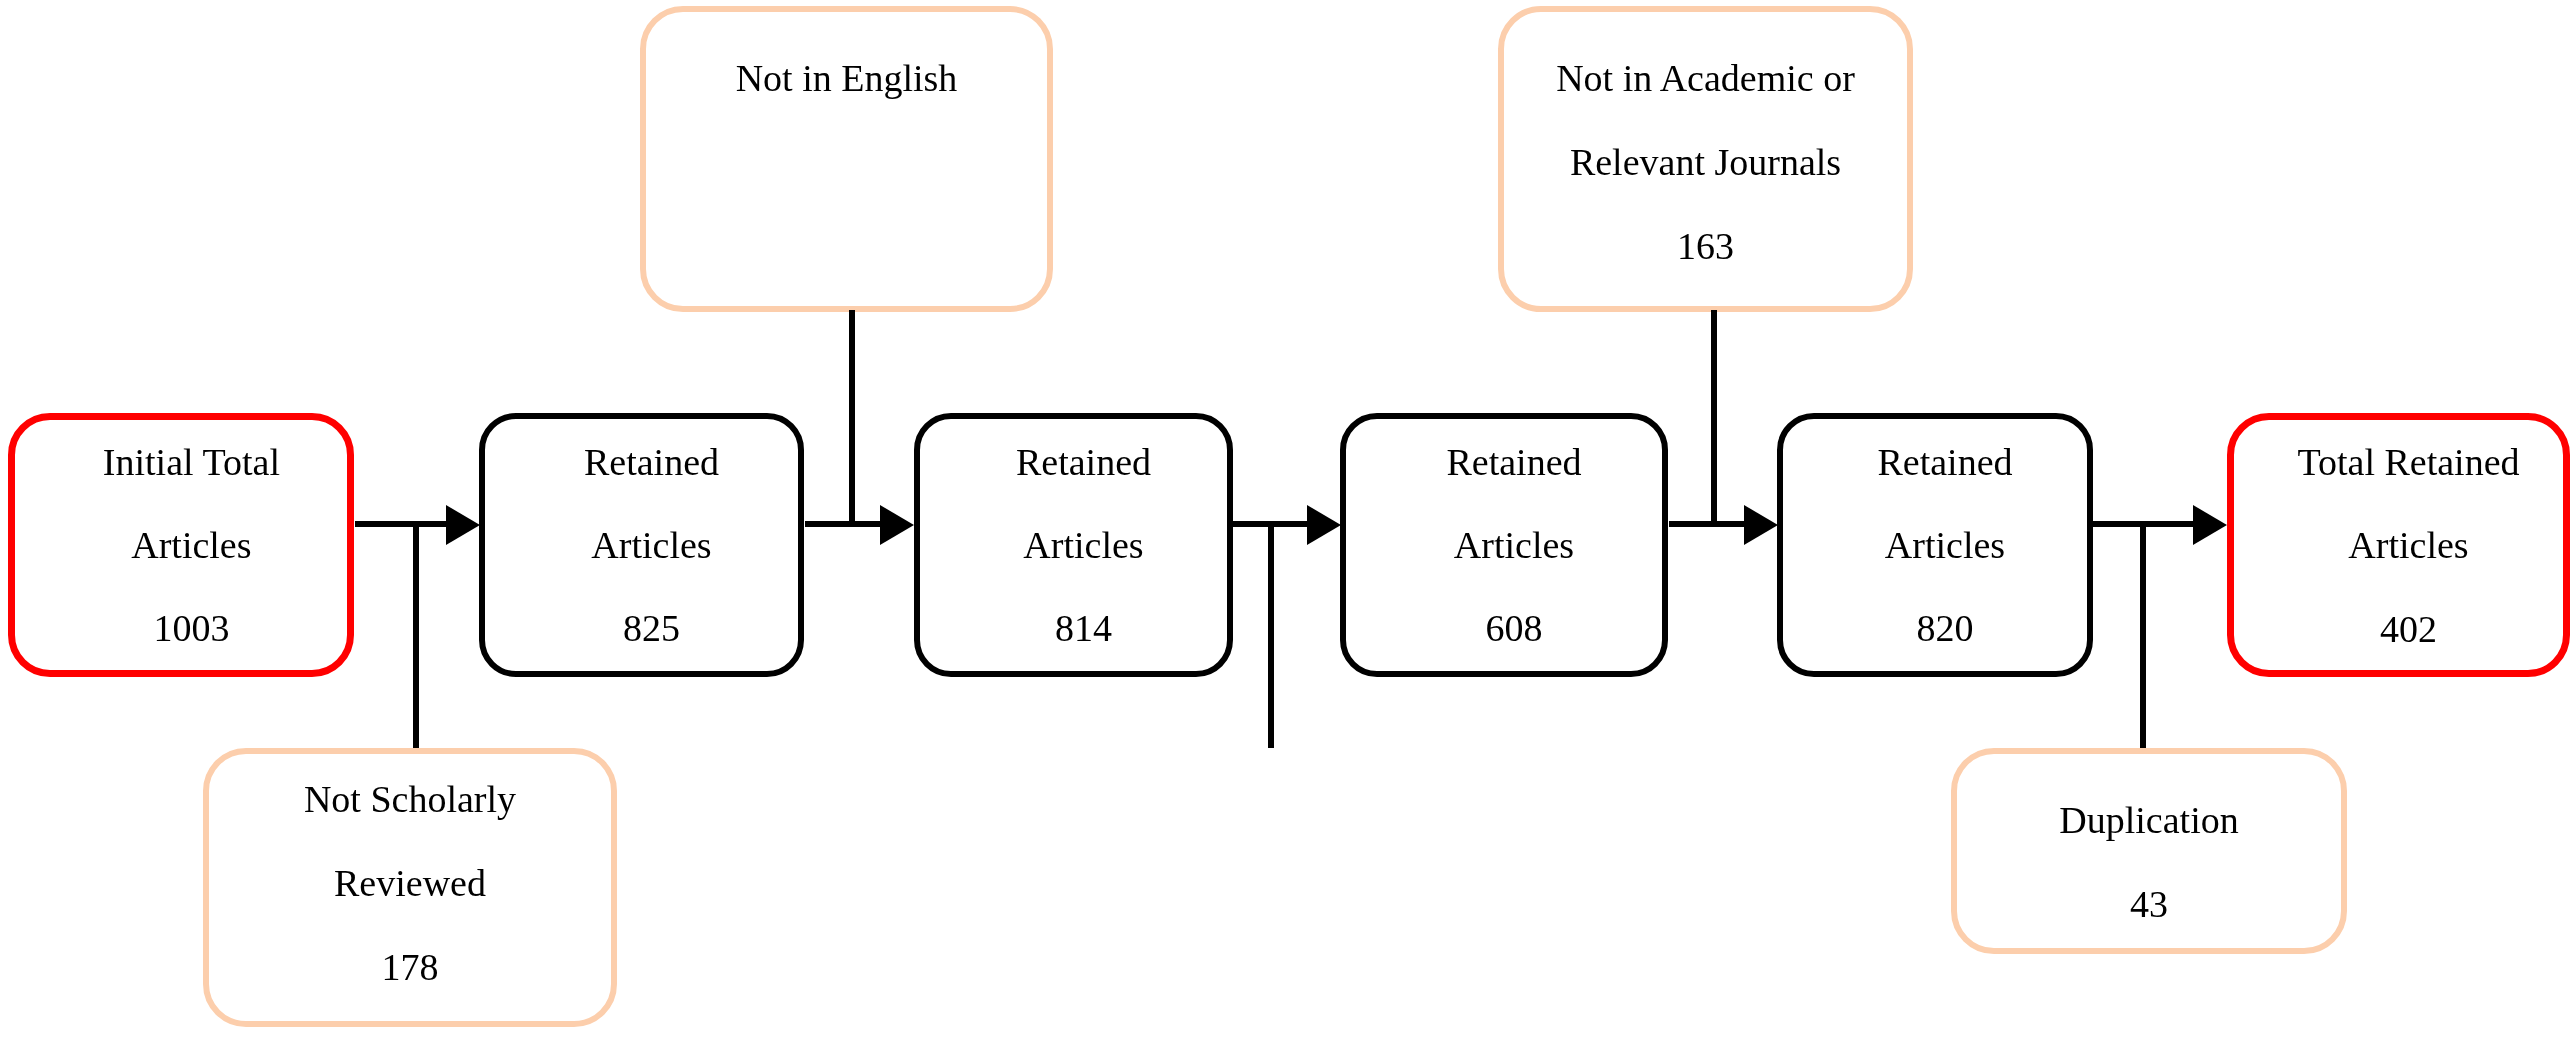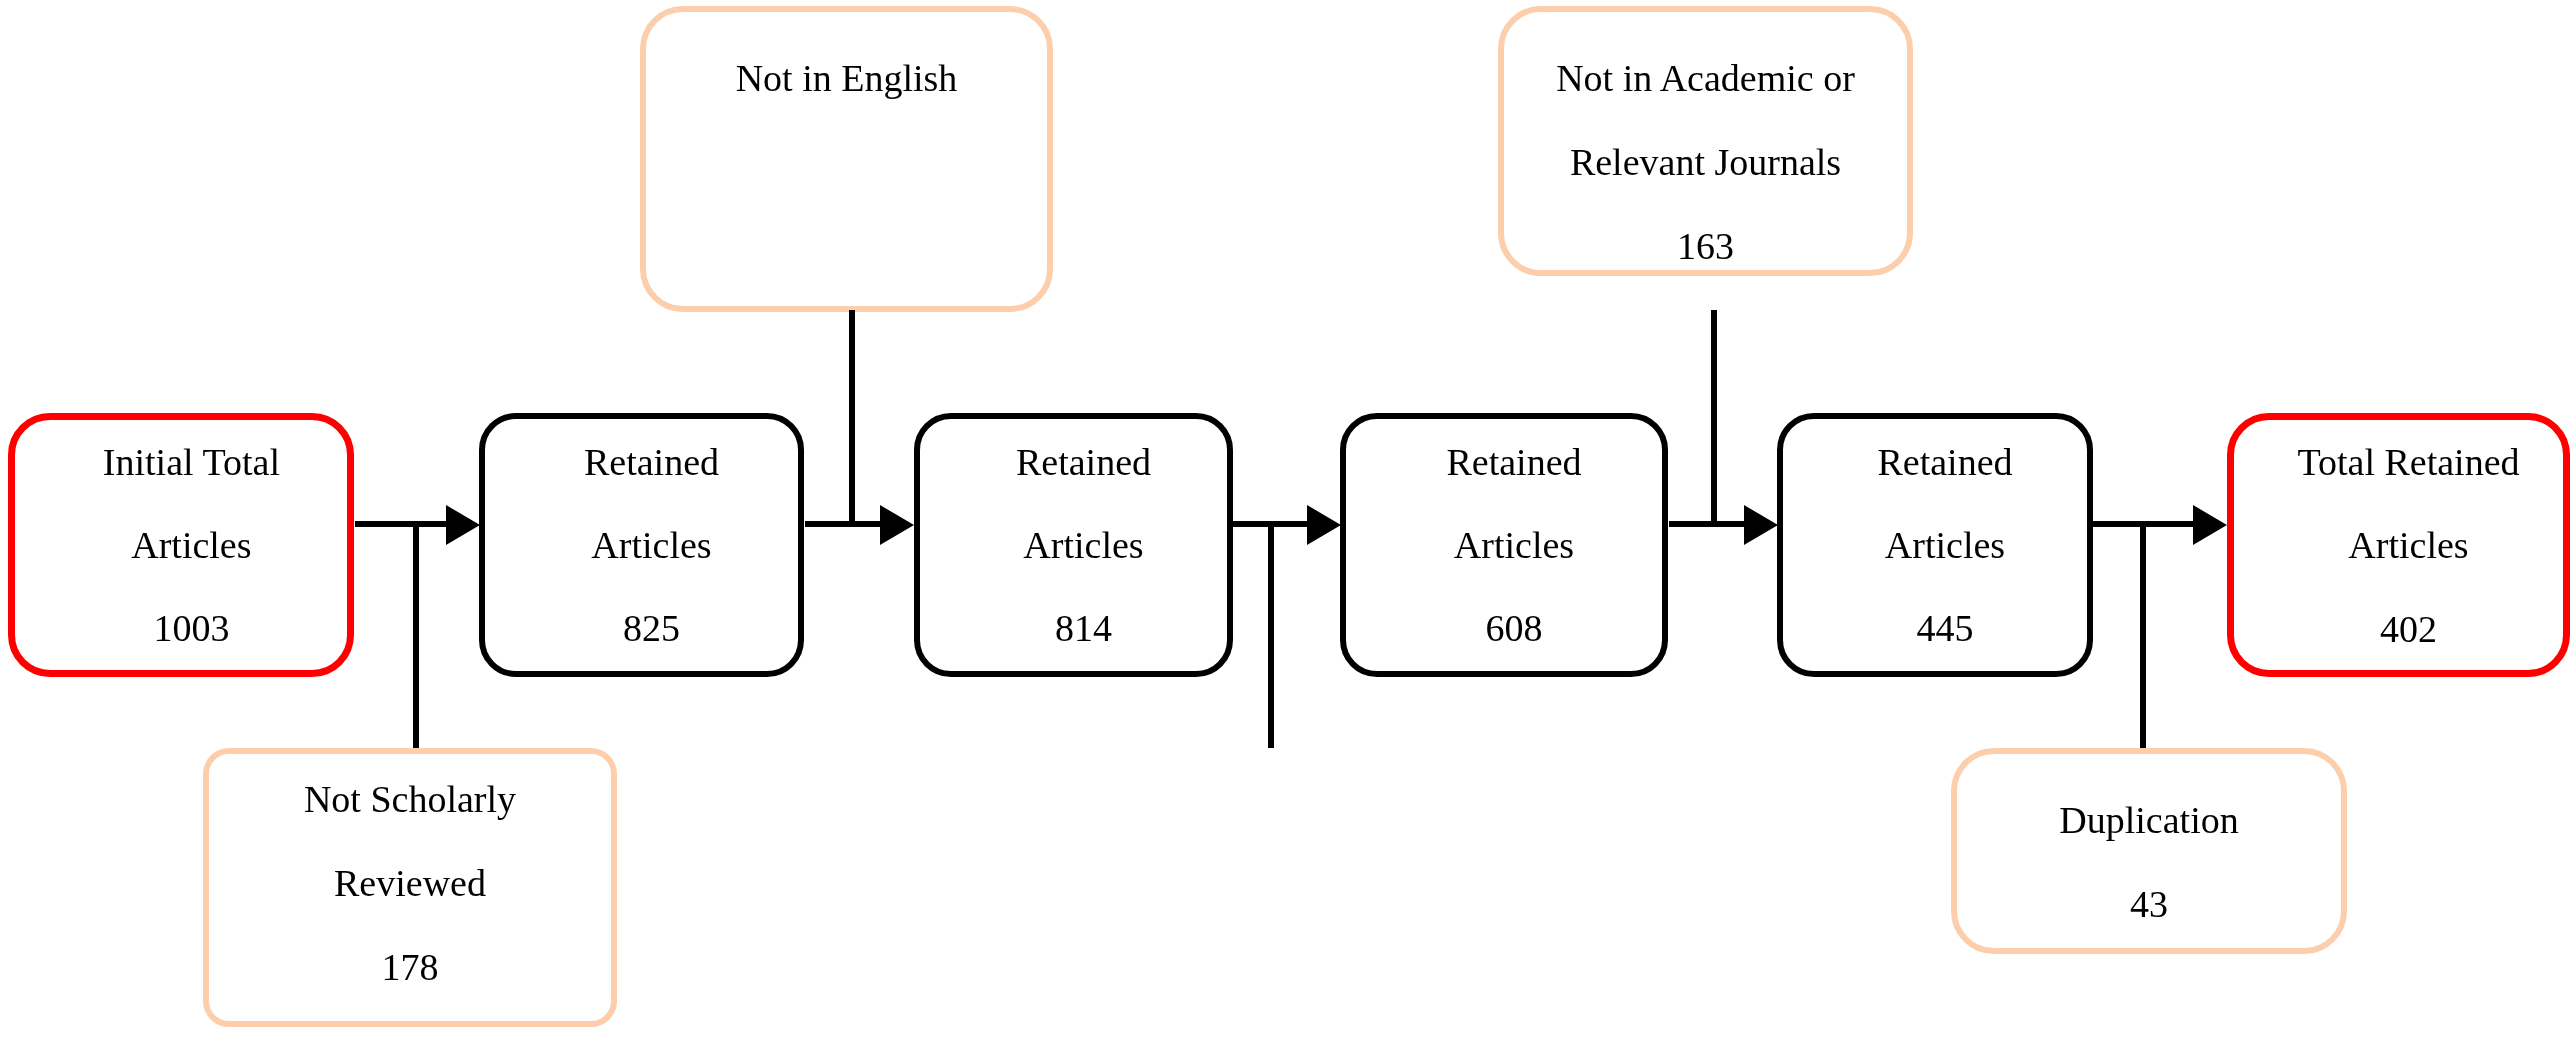--- a/index.html
+++ b/index.html
@@ -92,40 +92,40 @@
 
   <div class="node main" style="left:1340px; top:413px; width:328px; height:264px;">
     <div class="line">Retained</div>
     <div class="line">Articles</div>
     <div class="line">608</div>
   </div>
 
   <div class="node main" style="left:1777px; top:413px; width:316px; height:264px;">
     <div class="line">Retained</div>
     <div class="line">Articles</div>
-    <div class="line">445</div>
+    <div class="line">820</div>
   </div>
 
   <div class="node endpoint main" style="left:2227px; top:413px; width:343px; height:264px;justify-content:space-between;">
     <div class="line">Total Retained</div>
     <div class="line">Articles</div>
     <div class="line">402</div>
   </div>
 
   <div class="node excluded pad-top" style="left:640px; top:6px; width:413px; height:306px;">
     <div class="line">Not in English</div>
   </div>
 
-  <div class="node excluded pad-top" style="left:1498px; top:6px; width:415px; height:270px;text-align:right;">
+  <div class="node excluded pad-top" style="left:1498px; top:6px; width:415px; height:306px;text-align:right;">
     <div class="line">Not in Academic or</div>
     <div class="line">Relevant Journals</div>
     <div class="line">163</div>
   </div>
 
-  <div class="node excluded pad-top-sm" style="left:203px; top:748px; width:414px; height:279px;border-radius:26px;">
+  <div class="node excluded pad-top-sm" style="left:203px; top:748px; width:414px; height:279px;">
     <div class="line">Not Scholarly</div>
     <div class="line">Reviewed</div>
     <div class="line">178</div>
   </div>
 
 
   <div class="node excluded pad-top" style="left:1951px; top:748px; width:396px; height:206px;text-align:center;">
     <div class="line">Duplication</div>
     <div class="line">43</div>
   </div>

